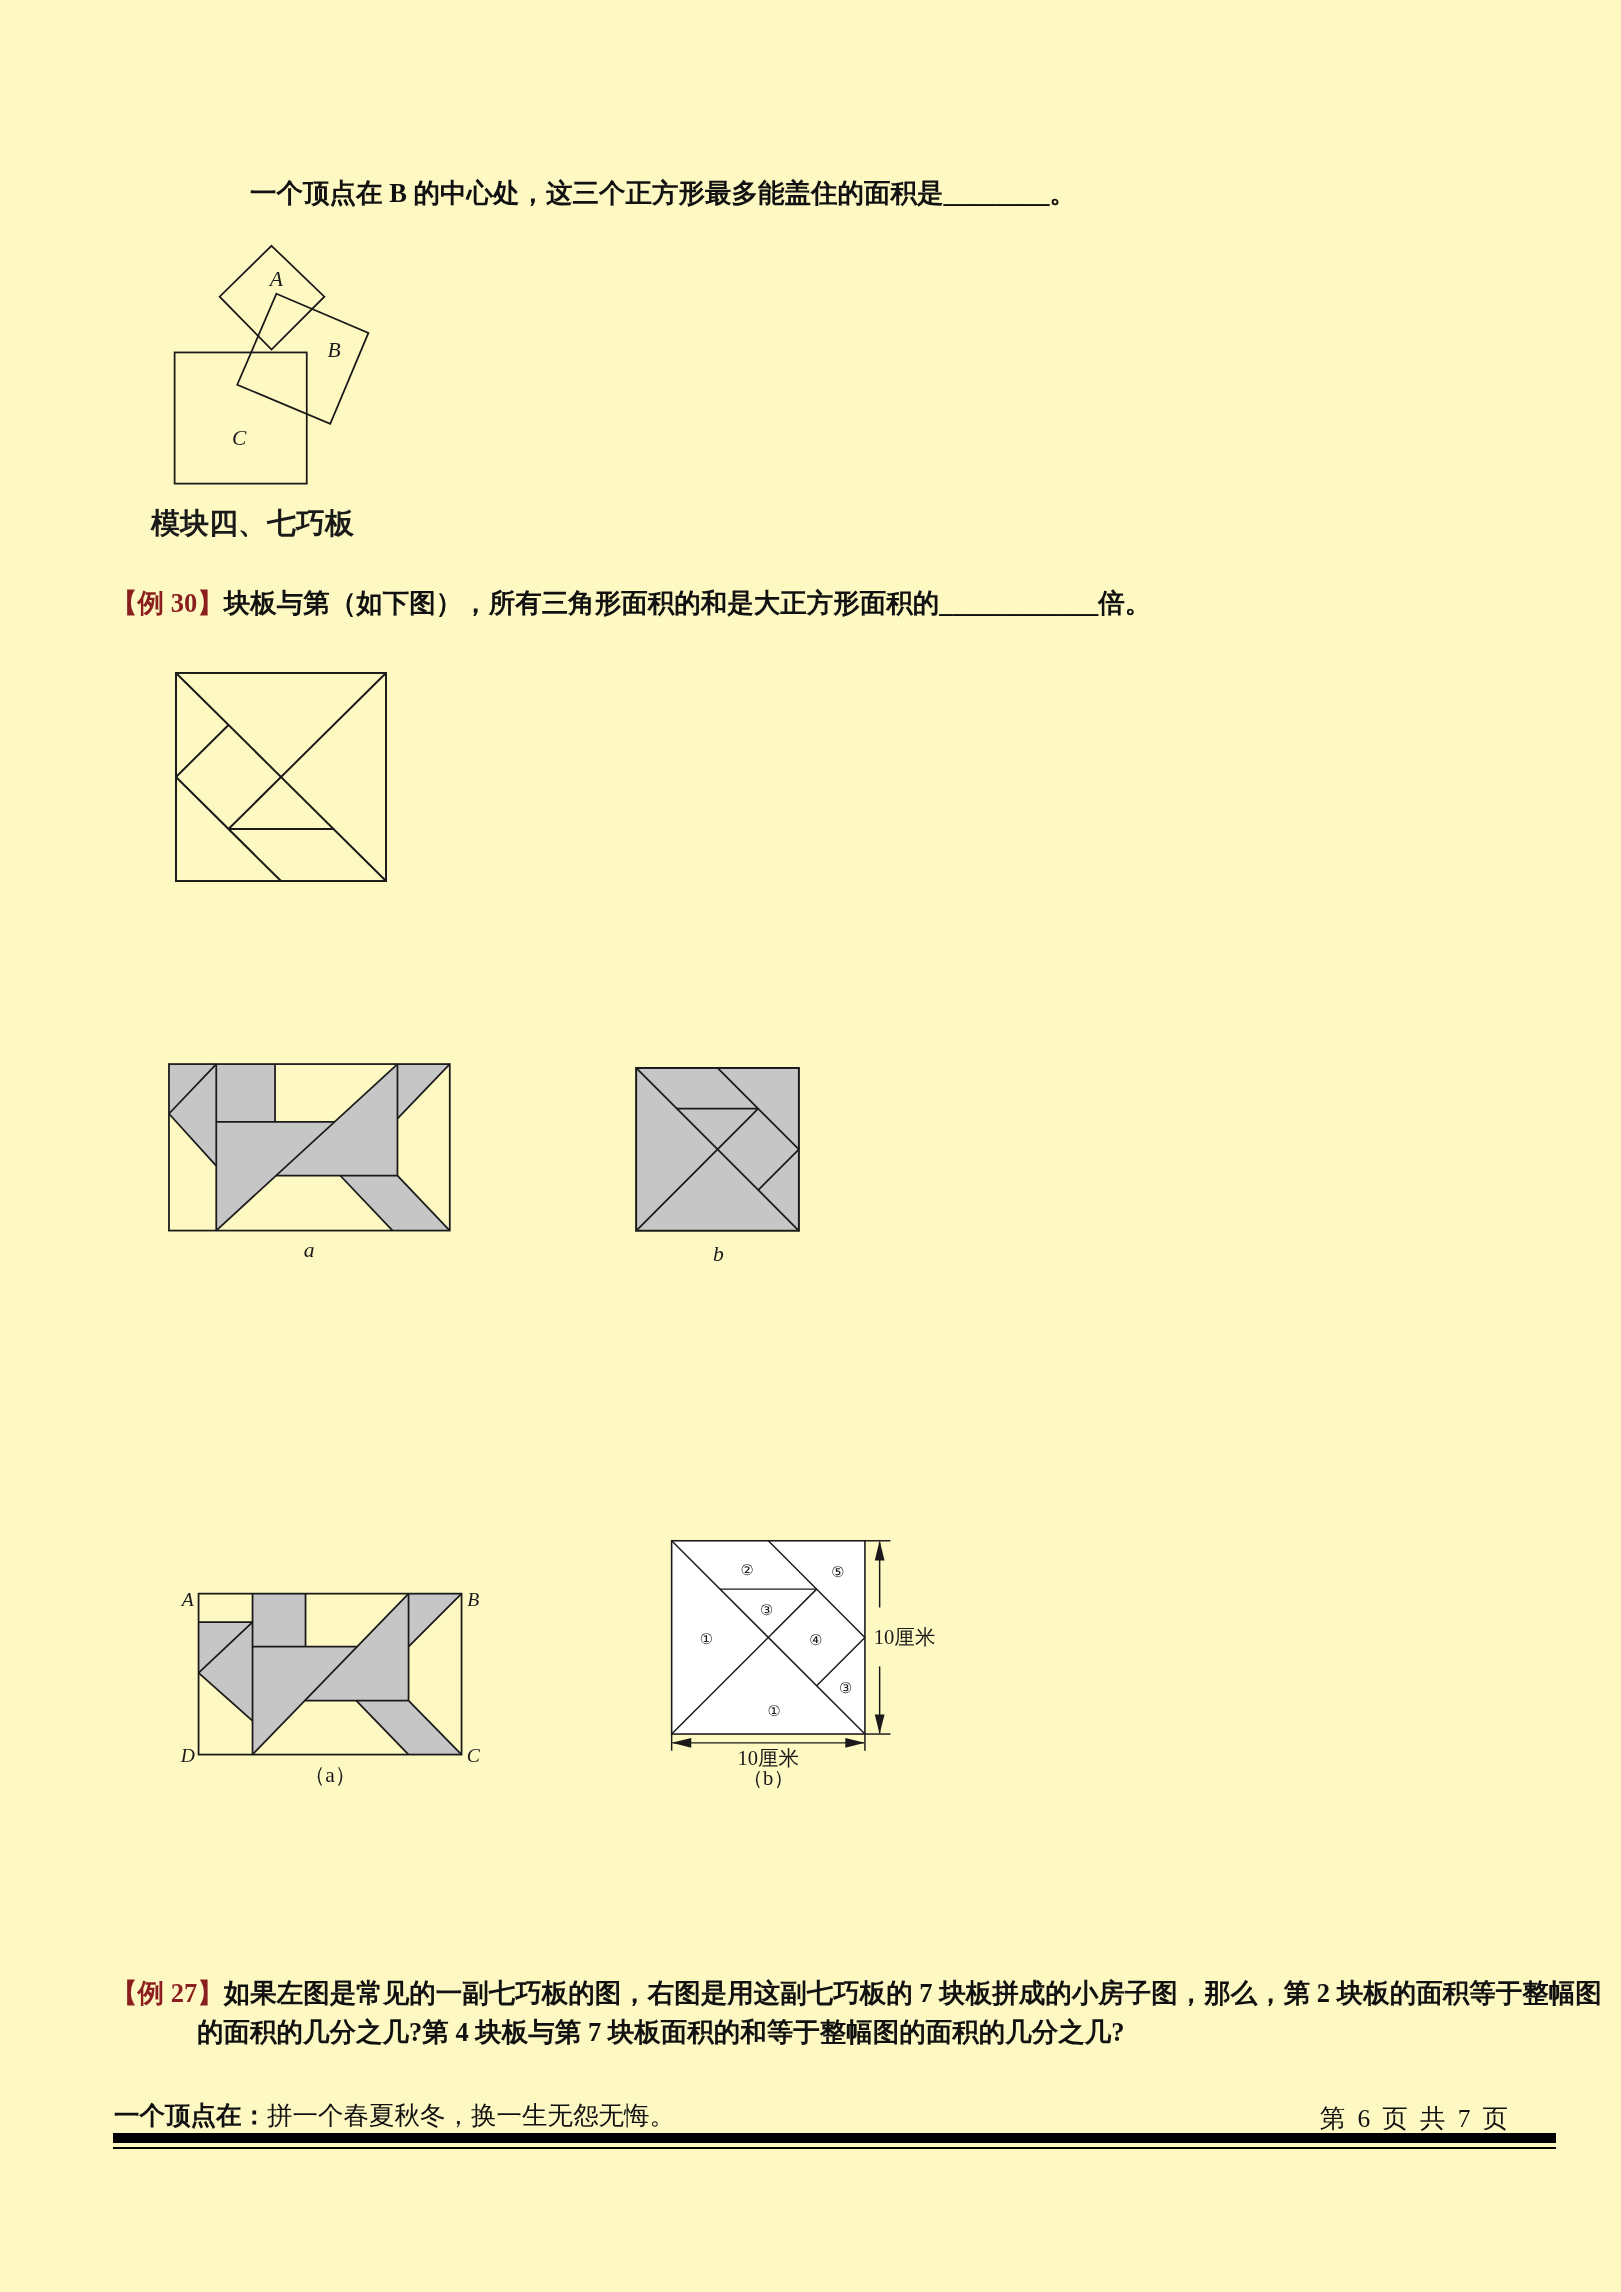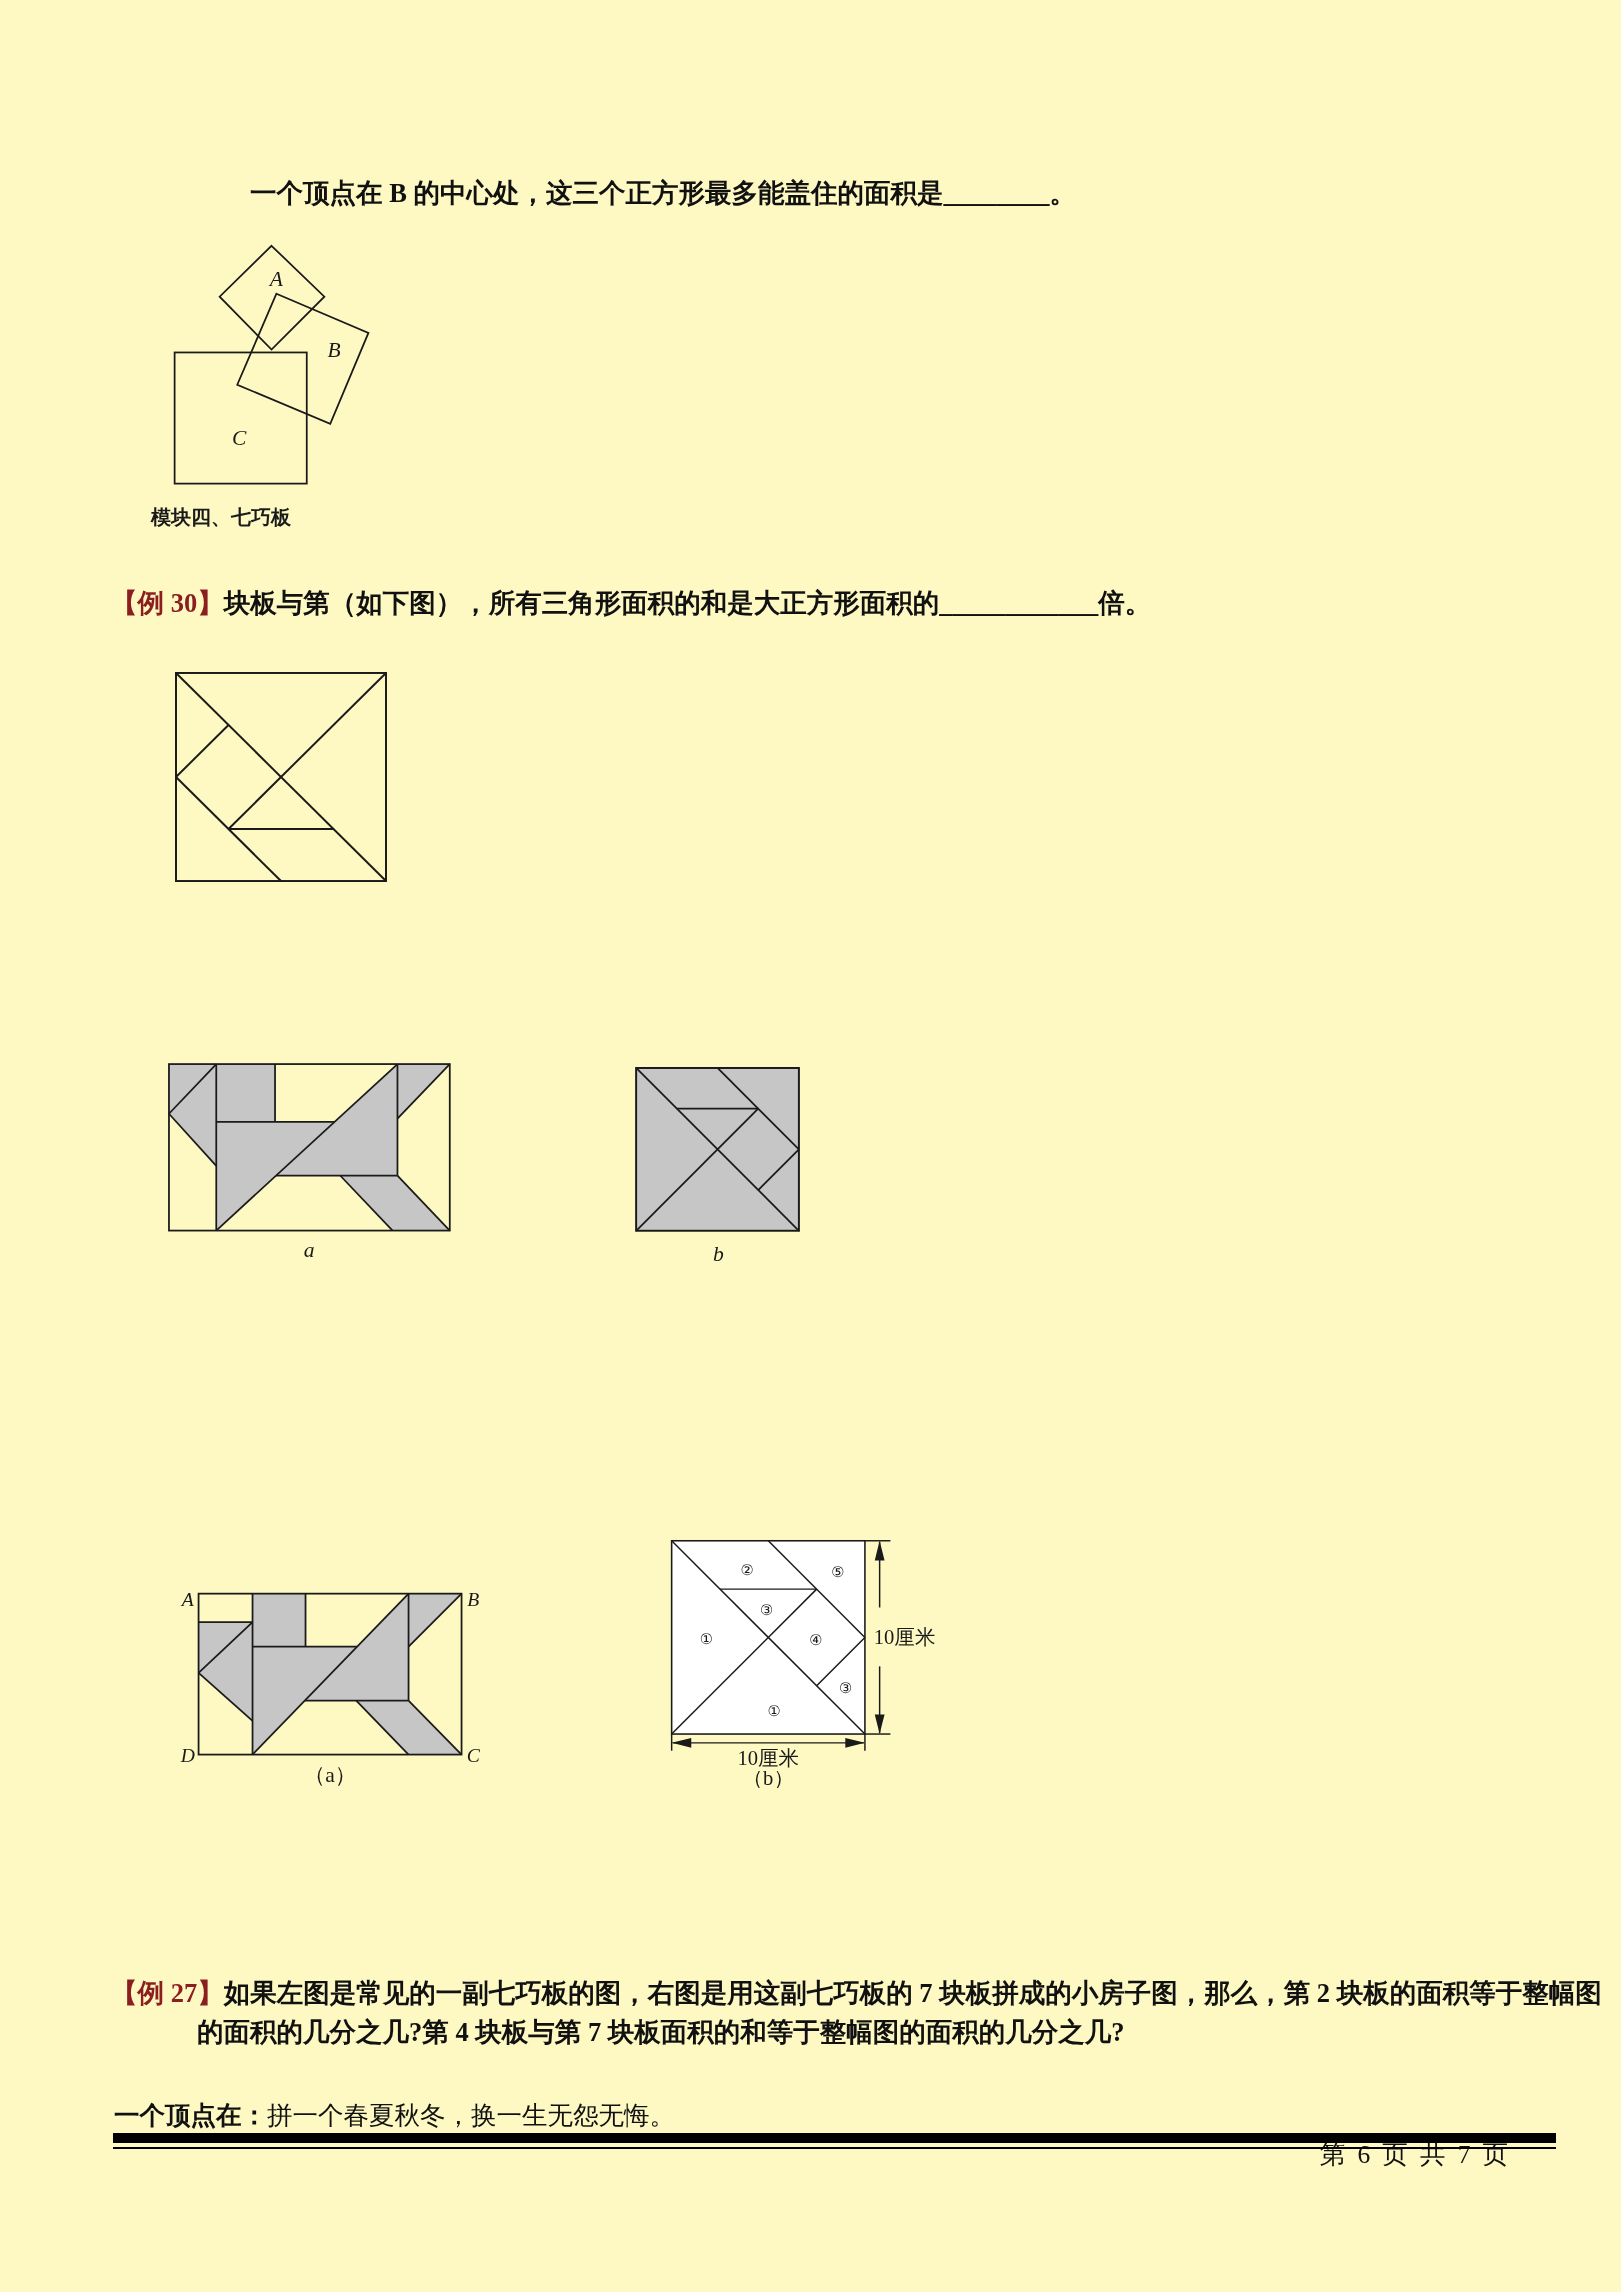--- a/index.html
+++ b/index.html
@@ -7,28 +7,28 @@
     position:relative;
     width:1621px;height:2293px;
     background:#fef9c3;
     font-family:"Liberation Serif","DejaVu Serif",serif;
     color:#111;
     overflow:hidden;
   }
   .textline{position:absolute;font-size:26.5px;line-height:39px;font-weight:bold;white-space:nowrap;}
   .example{position:absolute;left:111px;width:1406px;font-size:26.5px;line-height:39px;font-weight:bold;padding-left:86px;text-indent:-86px;}
   .ex-tag{color:#8b1e1e;}
-  .module-heading{position:absolute;left:151px;top:504px;font-family:"Liberation Sans","DejaVu Sans",sans-serif;font-size:20px;font-weight:bold;color:#1a1a1a;}
+  .module-heading{position:absolute;left:151px;top:504px;font-family:"Liberation Sans","DejaVu Sans",sans-serif;font-size:29px;font-weight:bold;color:#1a1a1a;}
   .fig{position:absolute;}
   svg text{font-family:"Liberation Serif","DejaVu Serif",serif;fill:#1a1a1a;}
   .lbl-italic{font-style:italic;}
   .footer-left{position:absolute;left:114px;top:2099px;font-size:25.5px;line-height:33px;white-space:nowrap;}
   .footer-label{font-weight:bold;}
   .footer-msg{font-weight:normal;font-family:Liberation Mono, monospace;}
-  .footer-page{position:absolute;right:110px;top:2101px;font-size:25.5px;letter-spacing:2.9px;white-space:nowrap;margin-top:36px;}
+  .footer-page{position:absolute;right:110px;top:2101px;font-size:25.5px;letter-spacing:2.9px;white-space:nowrap;}
   .rule-thick{position:absolute;left:113px;top:2133px;width:1443px;height:9.8px;background:#000;}
   .rule-thin{position:absolute;left:113px;top:2147px;width:1443px;height:2px;background:#000;}
 </style>
 </head>
 <body>
 
 <div id="page">
 
   <div class="textline" style="left:250px;top:174px;">一个顶点在 B 的中心处，这三个正方形最多能盖住的面积是________。</div>
 

